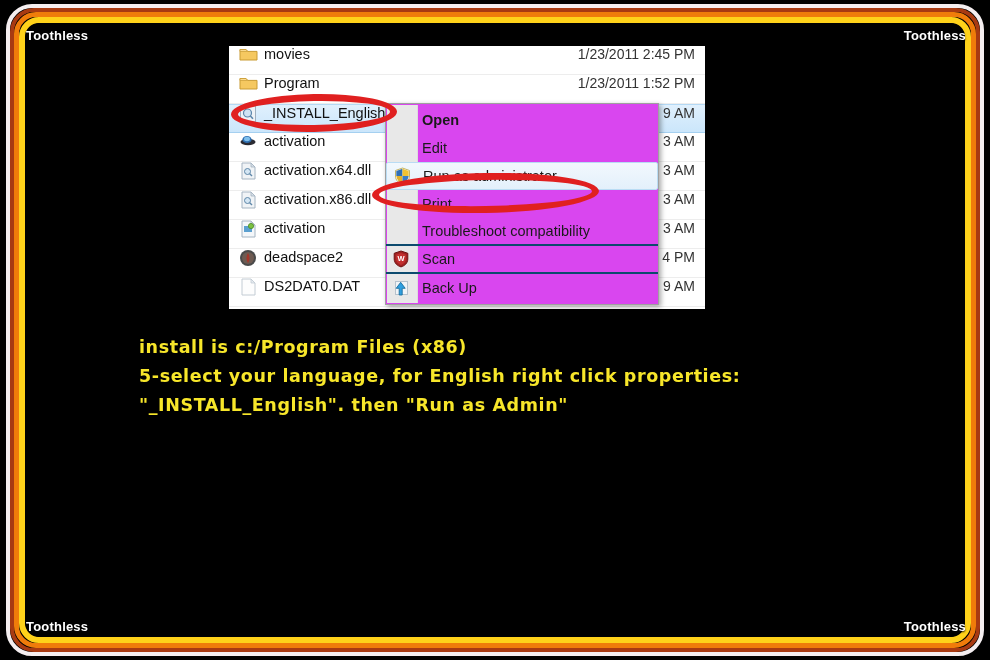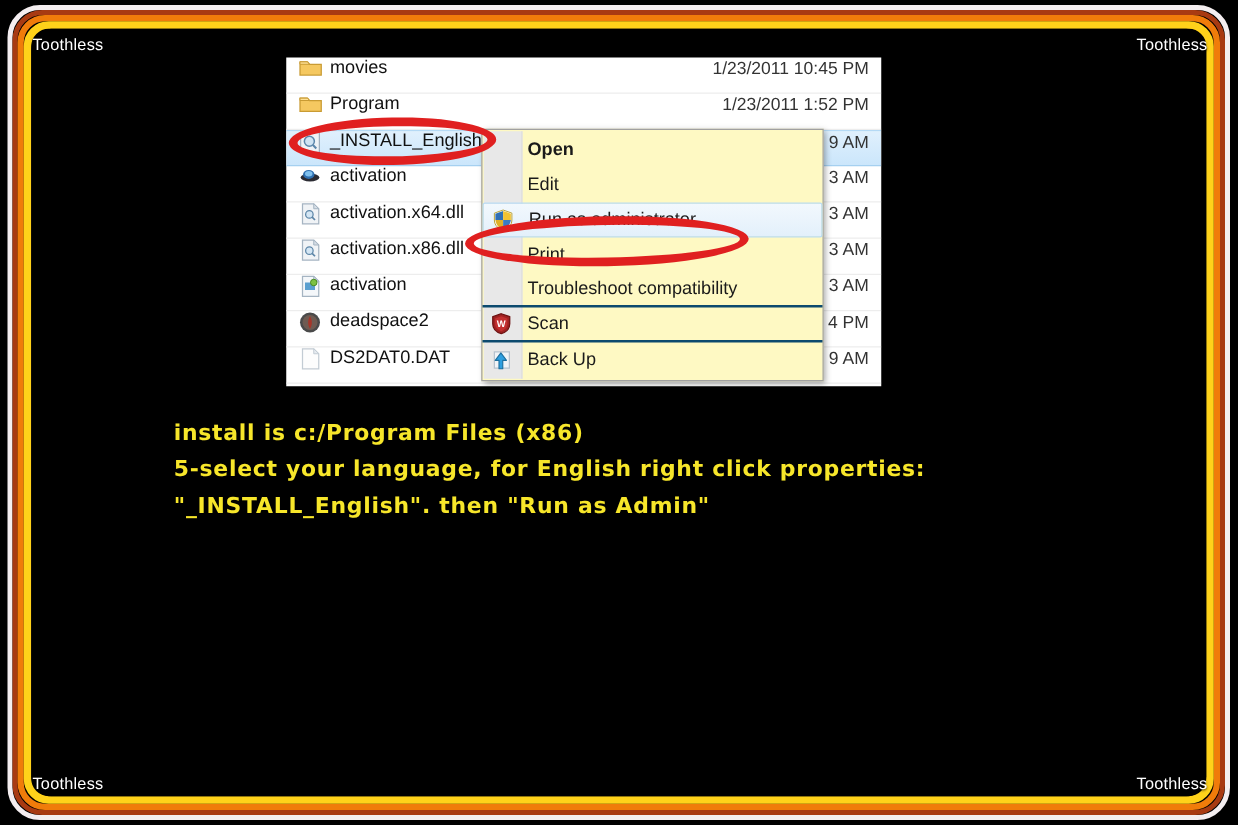--- a/index.html
+++ b/index.html
@@ -67,21 +67,21 @@
     border-width: 0;
     border-radius: 16px;
   }
 
   
   .watermark {
     position: absolute;
     color: #ffffff;
     font-family: "Liberation Sans", sans-serif;
     font-size: 13px;
-    font-weight: normal;
+    font-weight: bold;
     letter-spacing: 0.2px;
     text-shadow: 0 1px 2px #000;
     z-index: 40;
   }
   .wm-tl { left: 26px;  top: 28px; }
   .wm-tr { right: 24px; top: 28px; }
   .wm-bl { left: 26px;  bottom: 26px; }
   .wm-br { right: 24px; bottom: 26px; }
 
   
@@ -131,21 +131,21 @@
     color: #333333;
     white-space: nowrap;
   }
 
   
   #context-menu {
     position: absolute;
     left: 385px;
     top: 103px;
     width: 272px;
-    background: #fef9c3;
+    background: #d946ef;
     border: 1px solid #a0a0a0;
     box-shadow: 2px 2px 5px rgba(0,0,0,0.35);
     z-index: 20;
     padding: 2px 0 2px 0;
     font-family: "Liberation Sans", sans-serif;
   }
   #context-menu::before {
     content: "";
     position: absolute;
     left: 1px; top: 1px; bottom: 1px;
@@ -241,21 +241,21 @@
       <div class="file-row">
         <span class="file-icon">
           <span style="display: inline-flex;">
             <svg width="19" height="16" viewBox="0 0 19 16">
               <path d="M1 3.5 L7 3.5 L8.6 5.4 L18 5.4 L18 14 L1 14 Z" fill="#f5c860" stroke="#c99b33" stroke-width="1"></path>
               <path d="M1 3.5 L7 3.5 L8.6 5.4 L1 5.4 Z" fill="#ffe29a" stroke="#c99b33" stroke-width="0.8"></path>
             </svg>
           </span>
         </span>
         <span class="file-name">movies</span>
-        <span class="file-date">1/23/2011 10:45 PM</span>
+        <span class="file-date">1/23/2011 2:45 PM</span>
       </div>
       <div class="file-row">
         <span class="file-icon">
           <span style="display: inline-flex;">
             <svg width="19" height="16" viewBox="0 0 19 16">
               <path d="M1 3.5 L7 3.5 L8.6 5.4 L18 5.4 L18 14 L1 14 Z" fill="#f5c860" stroke="#c99b33" stroke-width="1"></path>
               <path d="M1 3.5 L7 3.5 L8.6 5.4 L1 5.4 Z" fill="#ffe29a" stroke="#c99b33" stroke-width="0.8"></path>
             </svg>
           </span>
         </span>

